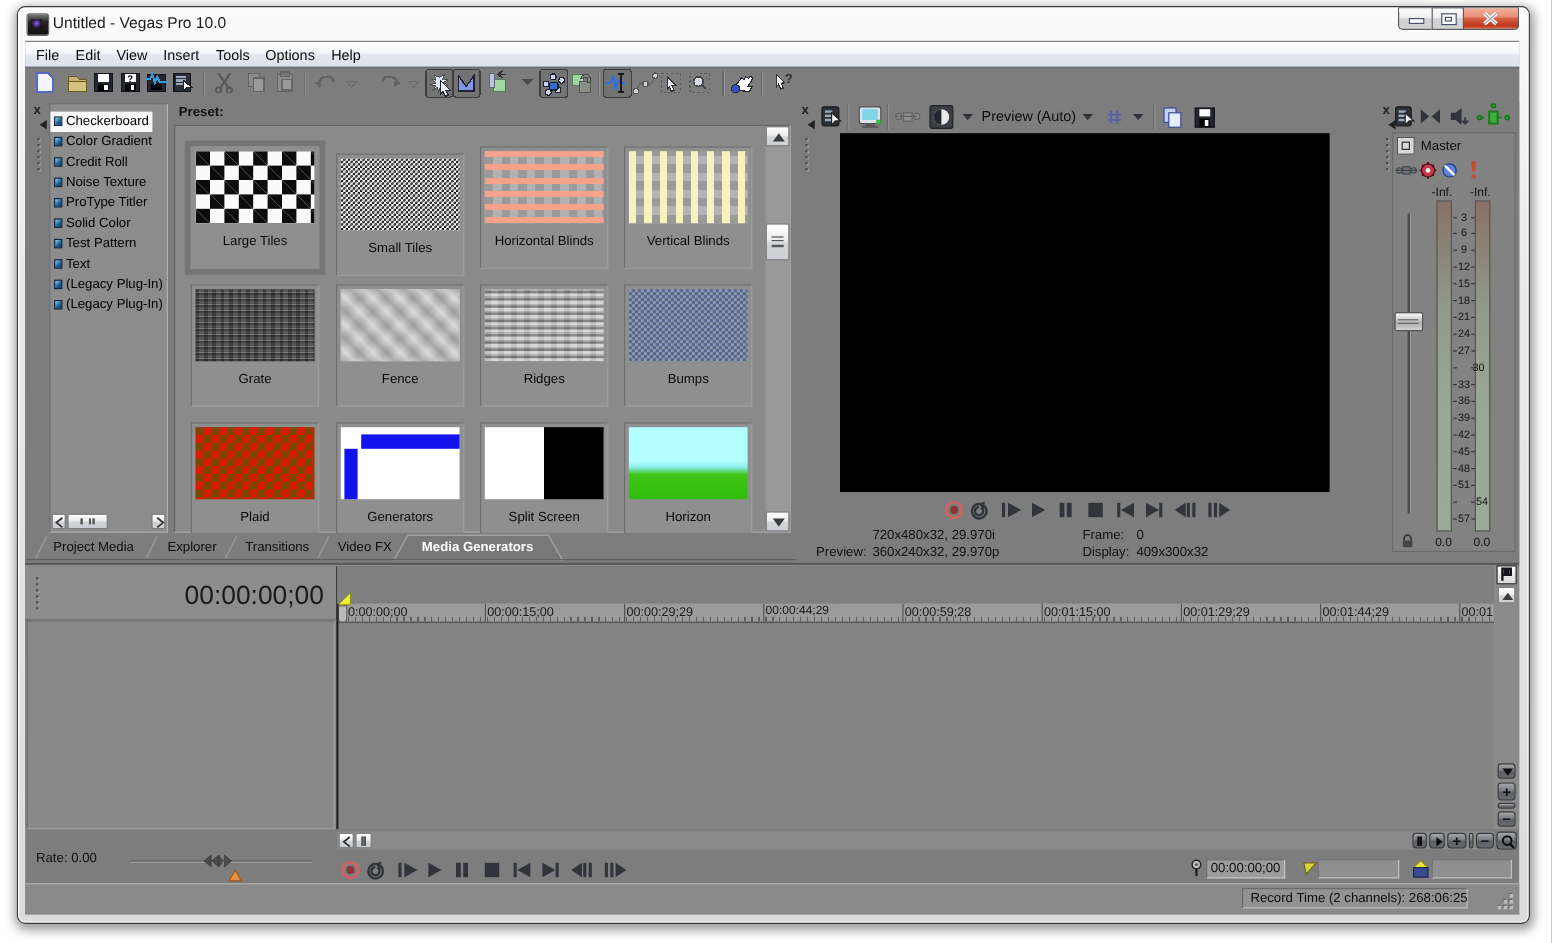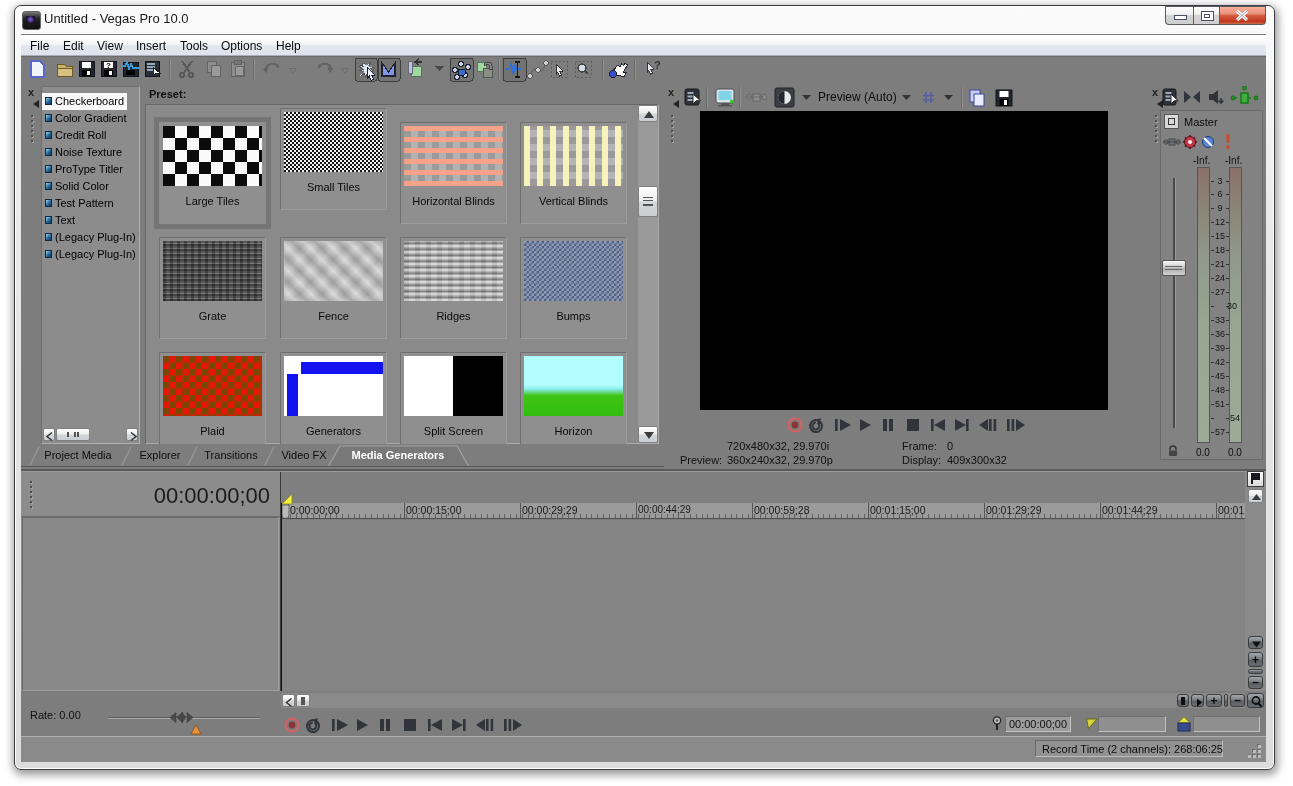--- a/index.html
+++ b/index.html
@@ -219,21 +219,21 @@
 <div class="a txt" style="left:149px;top:88px;font-weight:bold;">Preset:</div>
 
 <div class="a" style="left:145px;top:104px;width:514px;height:340px;background:#8a8a8a;border:1px solid #666;border-right-color:#aaa;border-bottom-color:#aaa;box-sizing:border-box;"></div>
 <div class="a" id="cells">
 
  <div class="a" style="left:154px;top:117px;width:117px;height:112px;background:#8f8f8f;border:5px solid #757575;box-sizing:border-box;"></div>
  <div class="cell" style="left:159px;top:122px;border-color:#8f8f8f;">
   <div class="im" style="background-color:#fafafa;background-image:linear-gradient(45deg,#0c0c0c 25%,transparent 25%,transparent 75%,#0c0c0c 75%,#0c0c0c),linear-gradient(45deg,#0c0c0c 25%,transparent 25%,transparent 75%,#0c0c0c 75%,#0c0c0c);background-position:12px 0,0 12px;background-size:24px 24px;"></div>
   <div class="cap">Large Tiles</div>
     </div>
- <div class="cell" style="left:280px;top:108px;padding-left:36px;">
+ <div class="cell" style="left:280px;top:128px;padding-left:36px;">
   <div class="im" style="background-color:#f2f2f2;background-image:linear-gradient(45deg,#141414 25%,transparent 25%,transparent 75%,#141414 75%,#141414),linear-gradient(45deg,#141414 25%,transparent 25%,transparent 75%,#141414 75%,#141414);background-position:0 0,2.0px 2.0px;background-size:4px 4px;"></div>
   <div class="cap">Small Tiles</div>
     </div>
  <div class="cell" style="left:400px;top:122px;">
   <div class="im" style="background-image:repeating-linear-gradient(0deg,rgba(249,162,138,.97) 0 5px,rgba(249,162,138,0) 5px 11px),repeating-linear-gradient(90deg,#9a9a9a 0 7px,#b2b2b2 7px 14px);background-color:#a8a8a8;"></div>
   <div class="cap">Horizontal Blinds</div>
     </div>
  <div class="cell" style="left:520px;top:122px;">
   <div class="im" style="background-image:repeating-linear-gradient(90deg,rgba(248,245,190,.97) 0 6px,rgba(248,245,190,0) 6px 13px),repeating-linear-gradient(0deg,#9a9a9a 0 7px,#b4b4b4 7px 14px);background-color:#a8a8a8;"></div>
   <div class="cap">Vertical Blinds</div>

